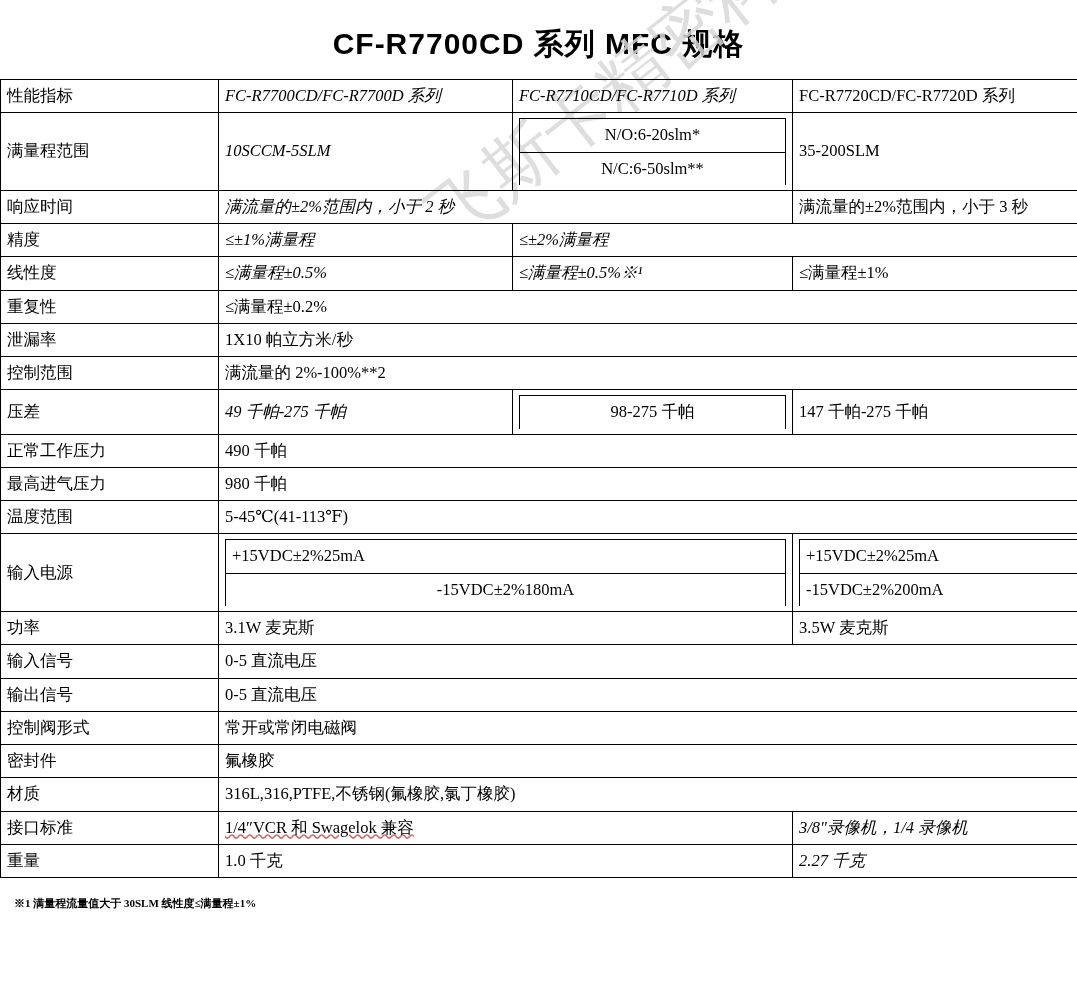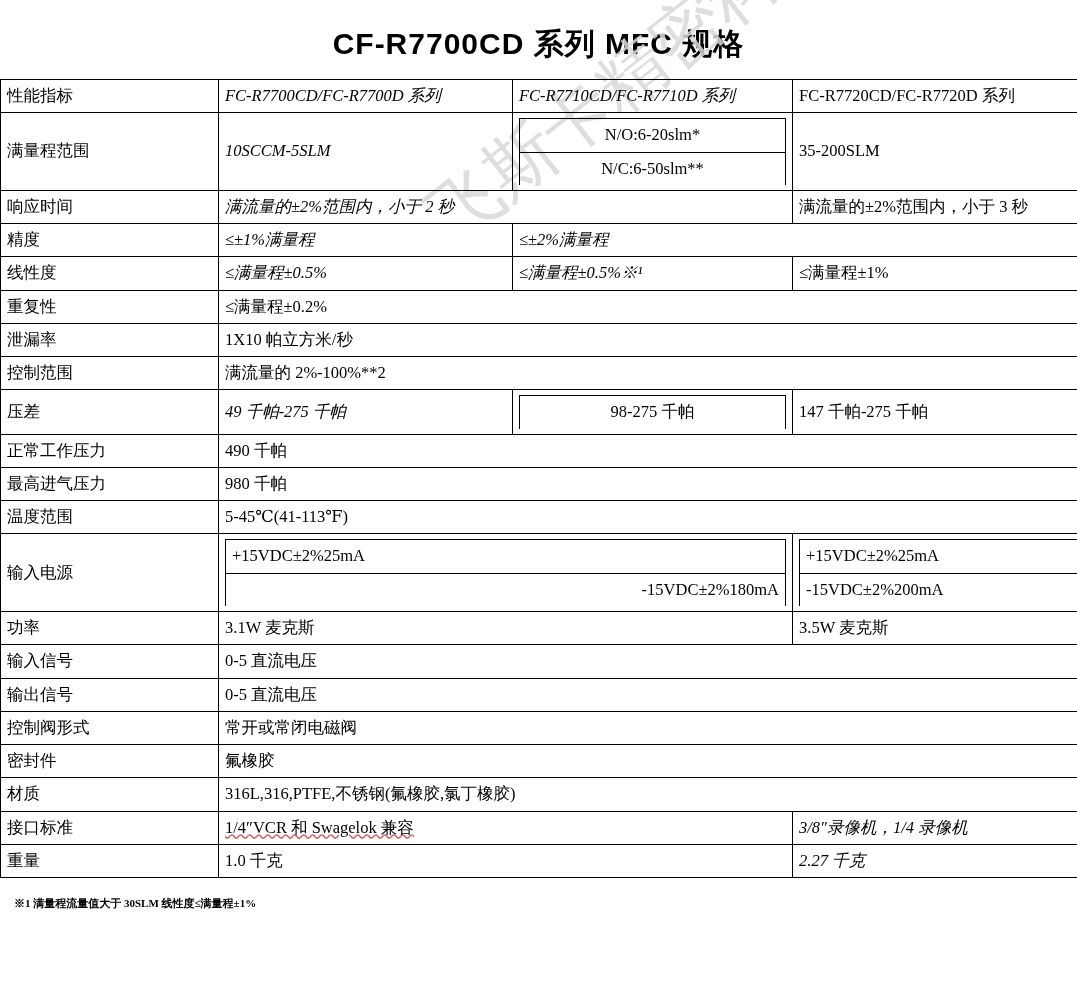--- a/index.html
+++ b/index.html
@@ -210,21 +210,21 @@
 
       <tr>
         <td class="label lft">输入电源</td>
         <td class="nopad" colspan="2">
           <table class="sub-table">
             <tbody>
               <tr>
                   <td class="lft" style="text-align:left;">+15VDC±2%25mA</td>
                 </tr>
               <tr>
-                  <td class="lft" style="text-align:right;">-15VDC±2%180mA</td>
+                  <td class="lft" style="text-align:center;">-15VDC±2%180mA</td>
                 </tr>
             </tbody>
           </table>
         </td>
         <td class="c-c nopad">
           <table class="sub-table">
             <tbody>
               <tr>
                   <td class="lft" style="text-align:left;">+15VDC±2%25mA</td>
                 </tr>

